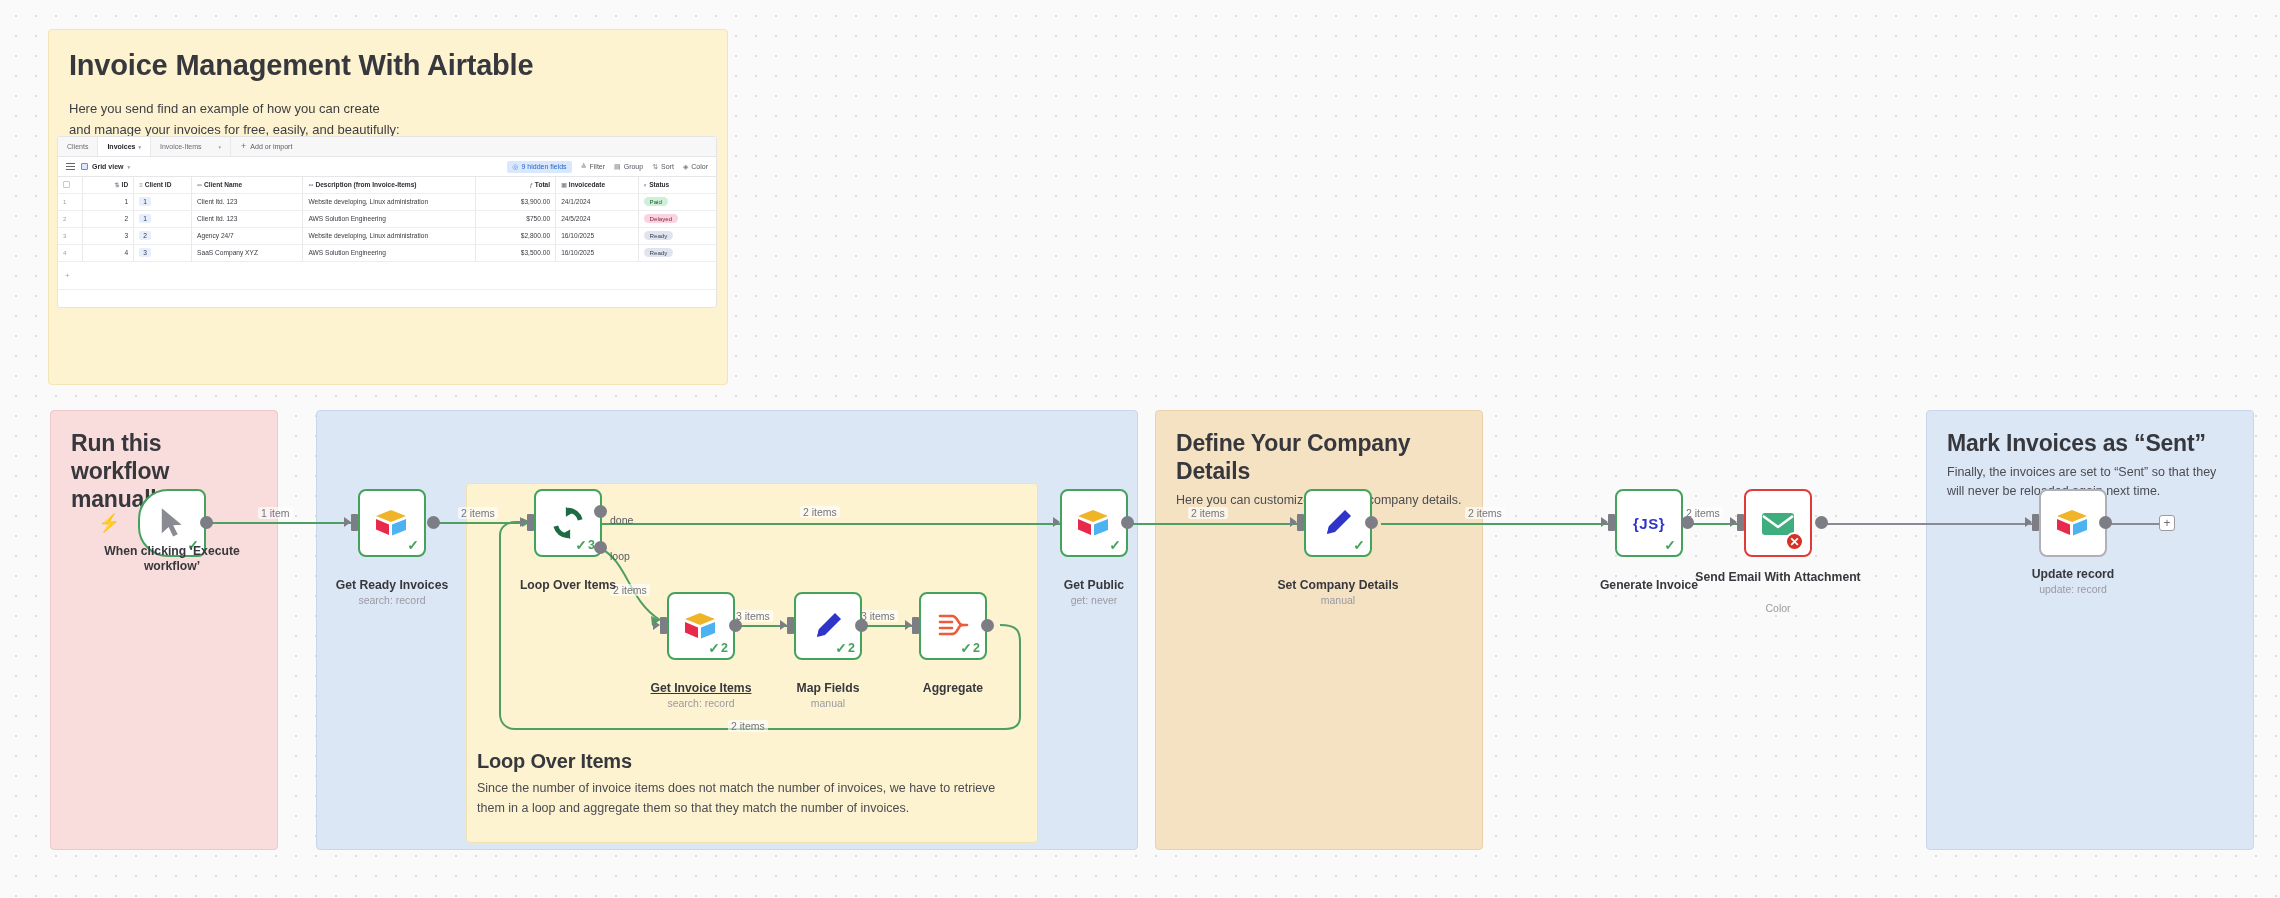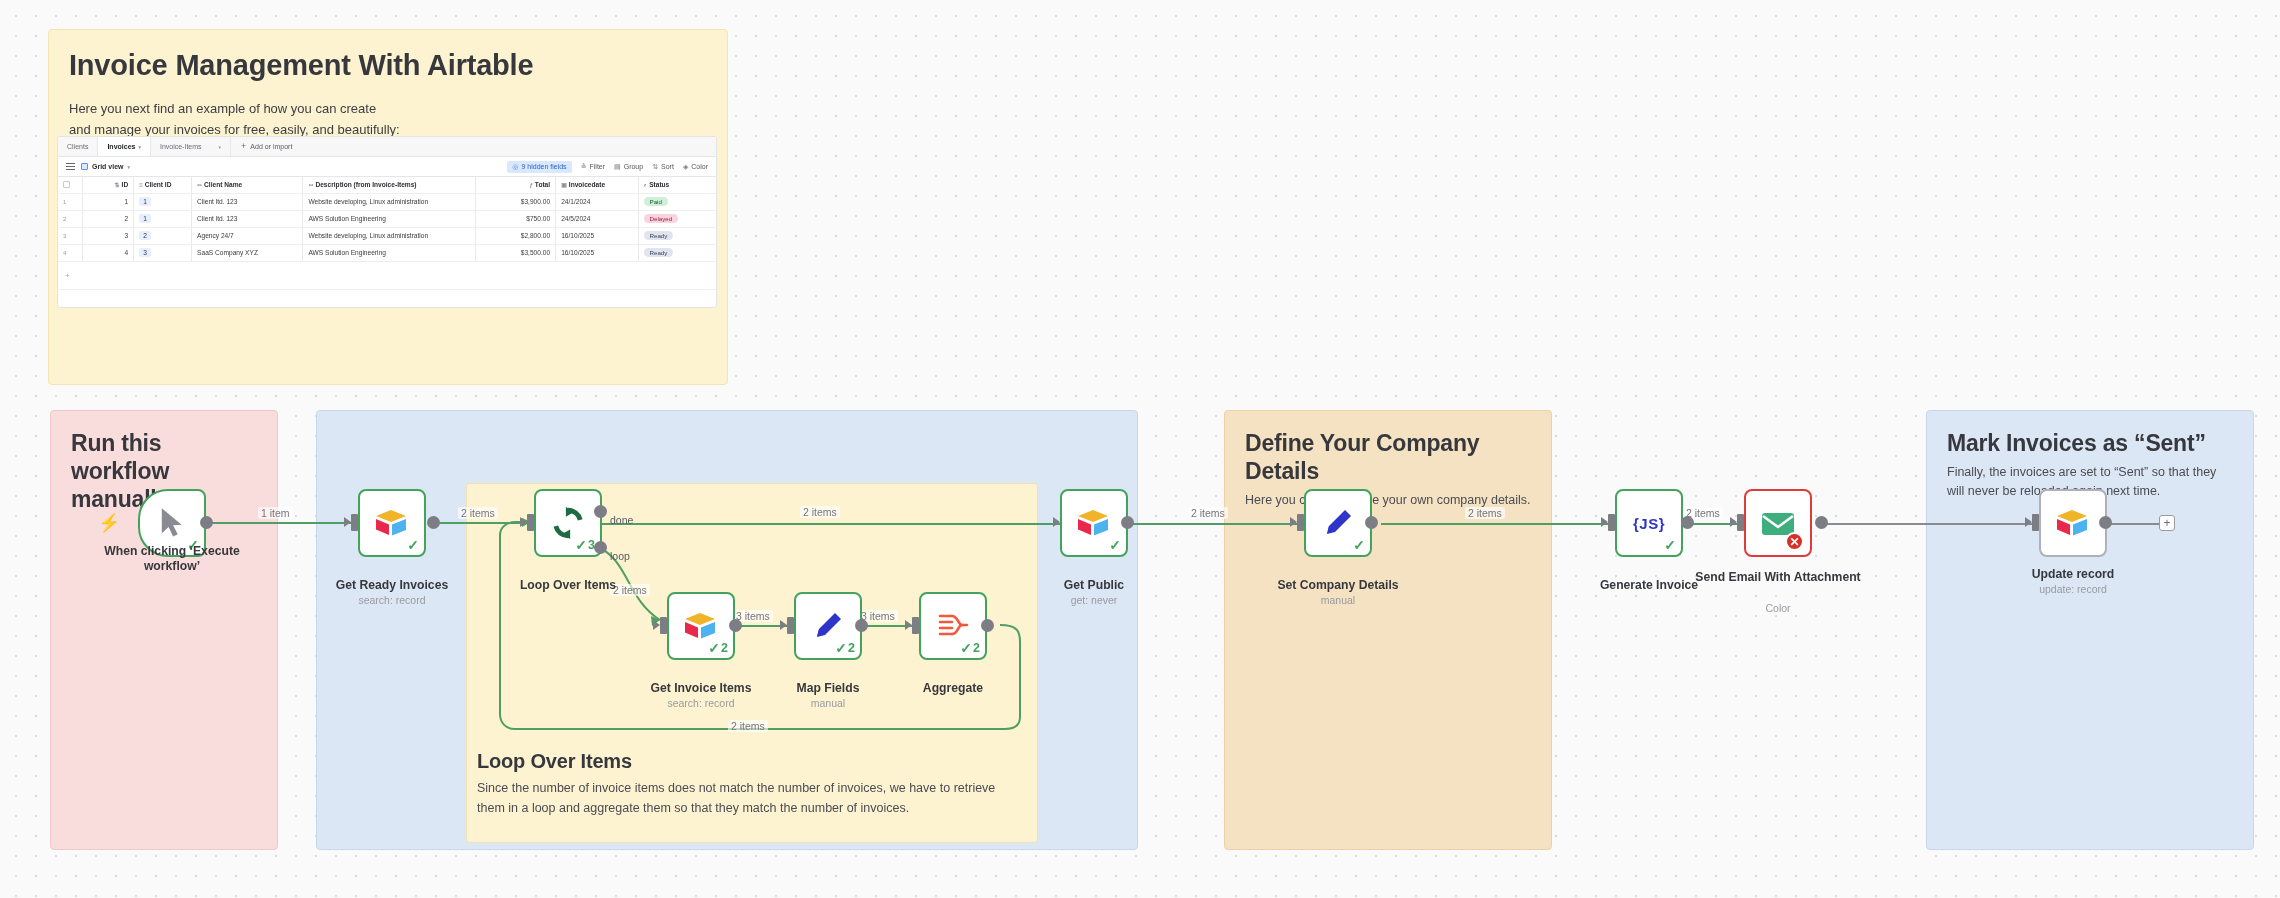--- a/index.html
+++ b/index.html
@@ -122,21 +122,21 @@
   .badge.paid    { background:#cff0d8; color:#1d5c32; }
   .badge.delayed { background:#f9d3de; color:#8a2446; }
   .badge.ready   { background:#dfe4ef; color:#3a4354; }
   .hdr-ic { color:#8d8d96; font-size:6px; margin-right:2px;}
   #at-empty { height: 28px; border-bottom:1px solid #eeeef1; display:flex; align-items:center; padding-left:7px; color:#a5a5ad; font-size:8px;}
 
   
   #note-run      { left: 50px;   top: 410px; width: 228px; height: 440px; background:#f9dcdc; border:1px solid #f0c8c8; }
   #note-collect  { left: 316px;  top: 410px; width: 822px; height: 440px; background:#dce7f5; border:1px solid #c7d8ec; }
   #note-loop     { left: 466px;  top: 483px; width: 572px; height: 360px; background:#fdf3d1; border:1px solid #f0e2b2; }
-  #note-company  { left: 1224px; top: 410px; width: 328px; height: 440px; background:#f5e2c3; border:1px solid #e9d2a9; }
+  #note-company  { left: 1155px; top: 410px; width: 328px; height: 440px; background:#f5e2c3; border:1px solid #e9d2a9; }
   #note-generate { left: 1536px; top: 410px; width: 354px; height: 440px; background:#d8f0dd; border:1px solid #bfe3c8; }
   #note-mark     { left: 1926px; top: 410px; width: 328px; height: 440px; background:#dce7f5; border:1px solid #c7d8ec; }
 
   #note-loopinner-text { position:absolute; left:10px; top:265px; width:552px; }
   #note-loopinner-text .sticky-title { font-size: 20px; }
 
   
   .node {
     position: absolute;
     width: 68px; height: 68px;
@@ -214,21 +214,21 @@
   svg.conn { position:absolute; overflow:visible; pointer-events:none; }
 </style>
 </head>
 <body>
 
 <div id="canvas">
 
   <div class="sticky" id="note-intro">
     <div class="sticky-title">Invoice Management With Airtable</div>
     <div class="intro-sub">
-      <div>Here you next find an example of how you can create</div>
+      <div>Here you send find an example of how you can create</div>
       <div>and manage your invoices for free, easily, and beautifully:</div>
       <div class="link-orange">Public Airtable Example</div>
     </div>
 
     <div id="airtable">
       <div id="at-tabbar">
         <div class="at-tab">
           <span>Clients</span>
         </div>
         <div class="at-tab active">
@@ -450,21 +450,21 @@
   <div class="inport" style="left:660px; top:617px;"></div>
   <div class="node" style="left:667px; top:592px;">
     <svg width="36" height="30" viewBox="0 0 36 30">
       <path d="M17 2 L2 8 L17 14 L32 8 Z" fill="#f0b429"></path>
       <path d="M2 11 L15 16.5 L15 27 L2 21.5 Z" fill="#e8294b"></path>
       <path d="M18 16.5 L32 11 L32 22 L18 27.5 Z" fill="#4cb2f0"></path>
     </svg>
     <span class="check">✓<span class="cnt">2</span></span>
   </div>
   <div class="dot" style="left:729px; top:619px;"></div>
-  <div class="node-label" style="left:616px; top:681px;">Get Invoice Items</div>
+  <div class="node-label" style="left:616px; top:681px;text-decoration:underline;">Get Invoice Items</div>
   <div class="node-sub" style="left:616px; top:697px;">search: record</div>
 
   <div class="inarrow" style="left:780px; top:620px;"></div>
   <div class="inport" style="left:787px; top:617px;"></div>
   <div class="node" style="left:794px; top:592px;">
     <svg width="32" height="32" viewBox="0 0 32 32">
       <path d="M23 3 L29 9 L13 25 L5 27 L7 19 Z" fill="#2f35c9"></path>
       <path d="M5 27 L7 19 L9 21.5 Z" fill="#2f35c9"></path>
     </svg>
     <span class="check">✓<span class="cnt">2</span></span>

